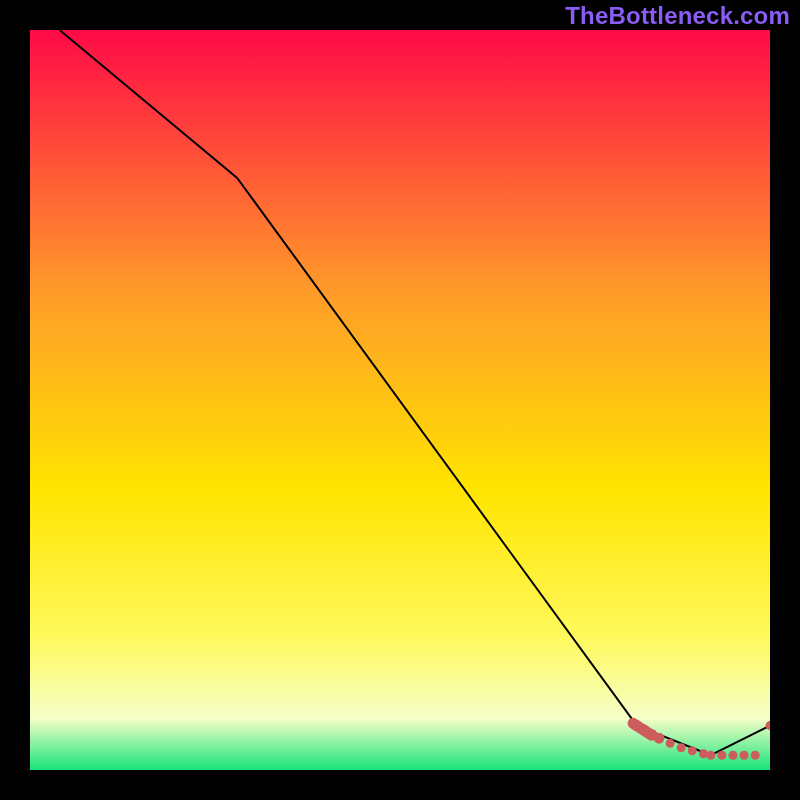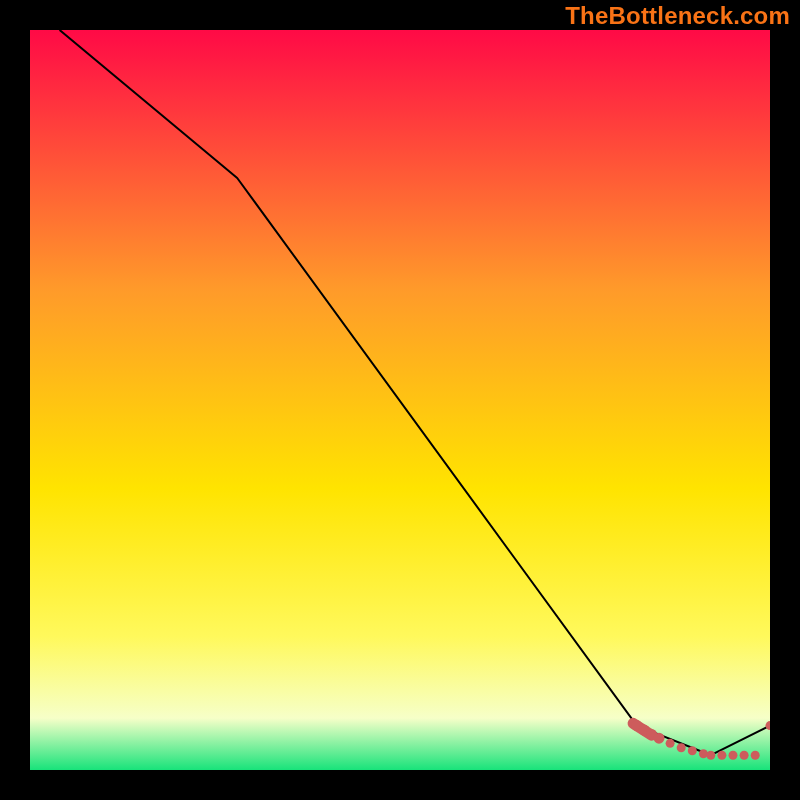--- a/index.html
+++ b/index.html
@@ -15,21 +15,21 @@
     left: 0;
     top: 0;
     width: 800px;
     height: 800px;
     background: #000;
   }
   .watermark {
     position: absolute;
     top: 2px;
     right: 10px;
-    color: #f97316;
+    color: #8b5cf6;
     font-family: Arial, Helvetica, sans-serif;
     font-size: 24px;
     font-weight: 600;
     letter-spacing: 0.2px;
   }
   .plot {
     position: absolute;
     left: 30px;
     top: 30px;
     width: 740px;

